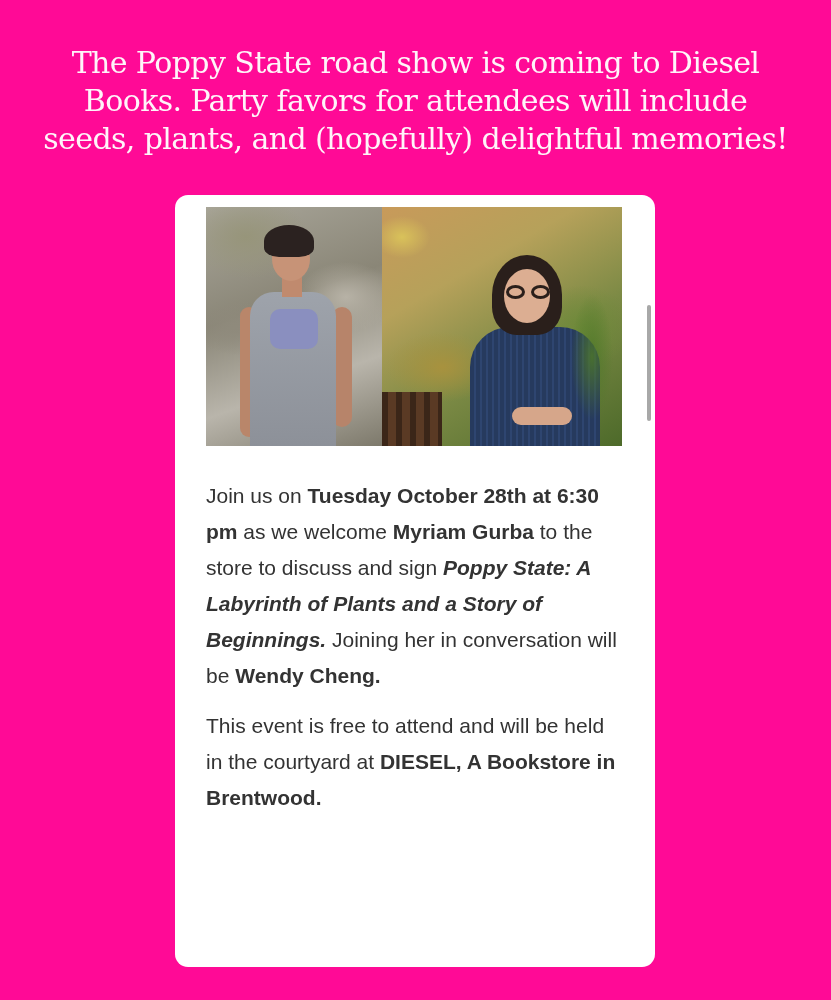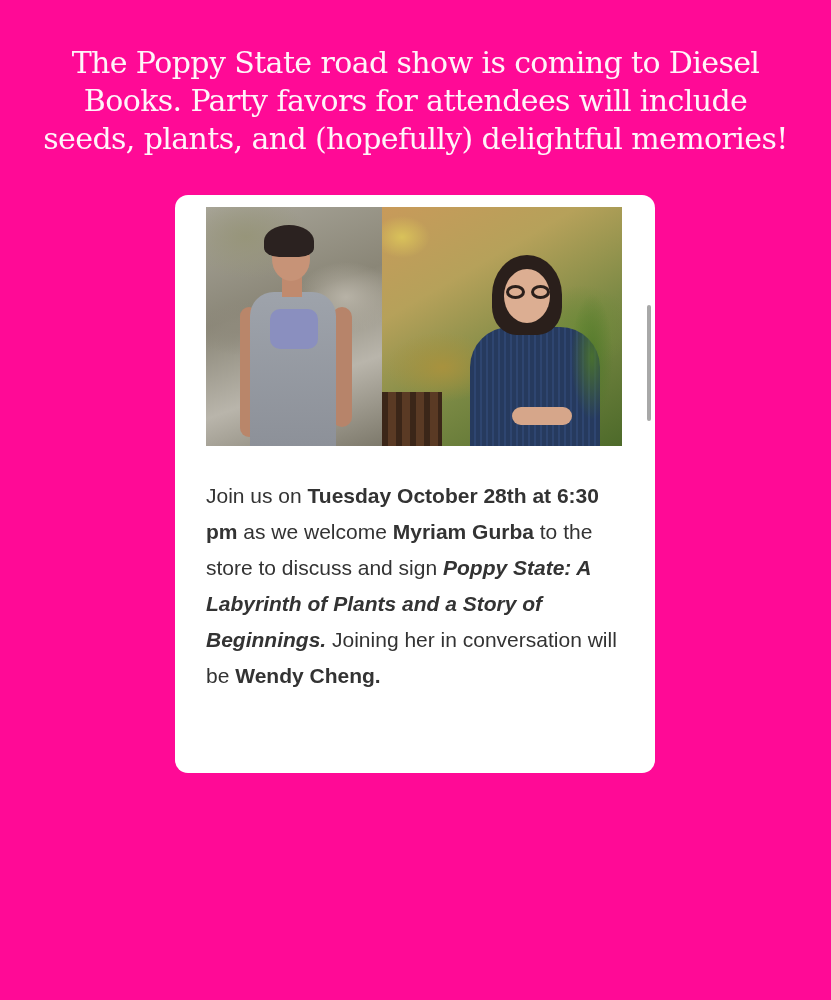--- a/index.html
+++ b/index.html
@@ -24,21 +24,21 @@
       font-size: 30px;
       line-height: 38px;
       letter-spacing: -0.6px;
       font-weight: normal;
     }
     .card {
       position: absolute;
       left: 175px;
       top: 195px;
       width: 480px;
-      height: 578px;
+      height: 772px;
       background: #ffffff;
       border-radius: 13px;
       overflow: hidden;
     }
     .photo-strip {
       position: absolute;
       left: 31px;
       top: 12px;
       width: 416px;
       height: 239px;
@@ -186,16 +186,17 @@
       <div class="glasses">
           <span></span>
           <span></span>
         </div>
       <div class="fern"></div>
     </div>
   </div>
 
   <div class="body-text">
     <p><span>Join us on </span><b>Tuesday October 28th at 6:30 pm</b><span> as we welcome </span><b>Myriam Gurba</b><span> to the store to discuss and sign </span><i>Poppy State: A Labyrinth of Plants and a Story of Beginnings.</i><span> Joining her in conversation will be </span><b>Wendy Cheng.</b></p>
+    <p><span>This event is free to attend and will be held in the courtyard at </span><b>DIESEL, A Bookstore in Brentwood.</b></p>
   </div>
 
   <div class="scrollbar"></div>
 </div>
 
 </body></html>

